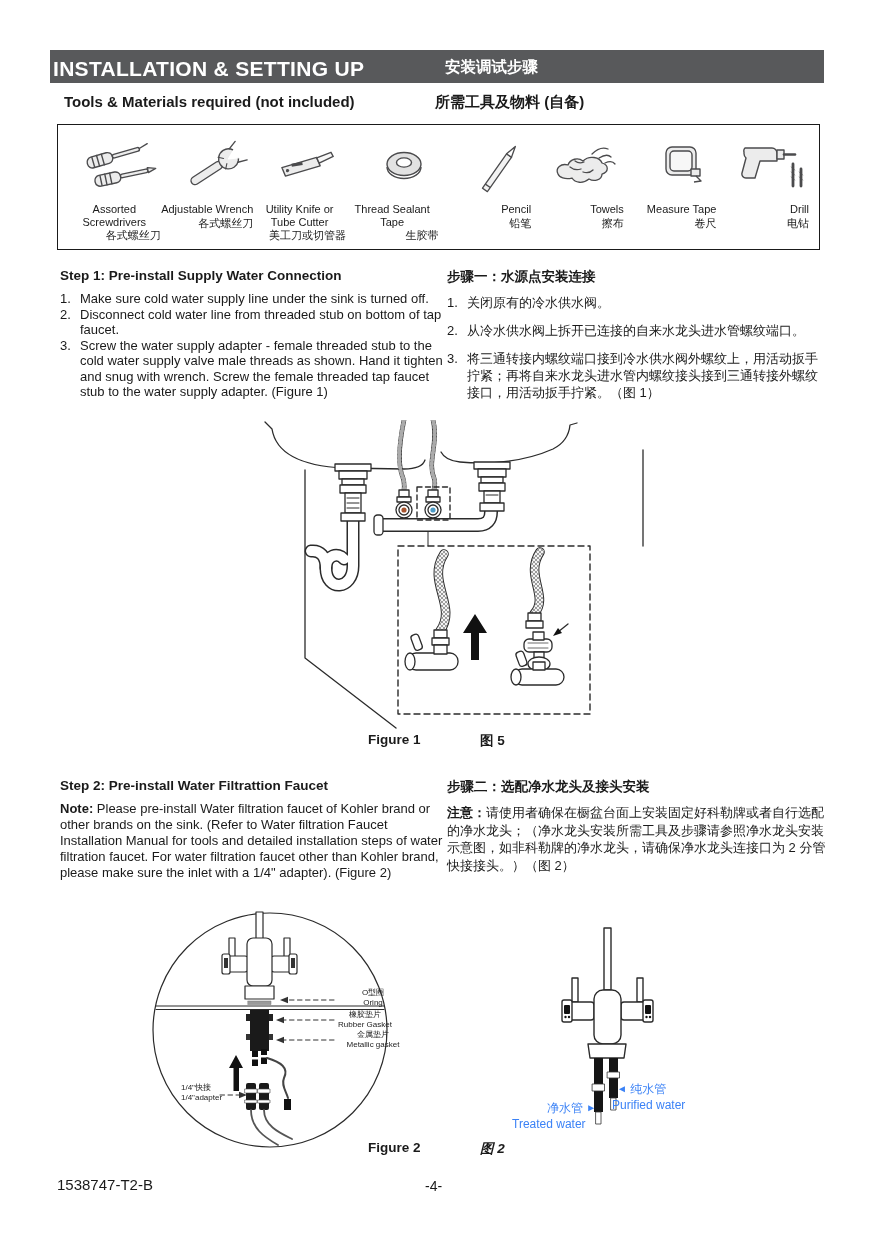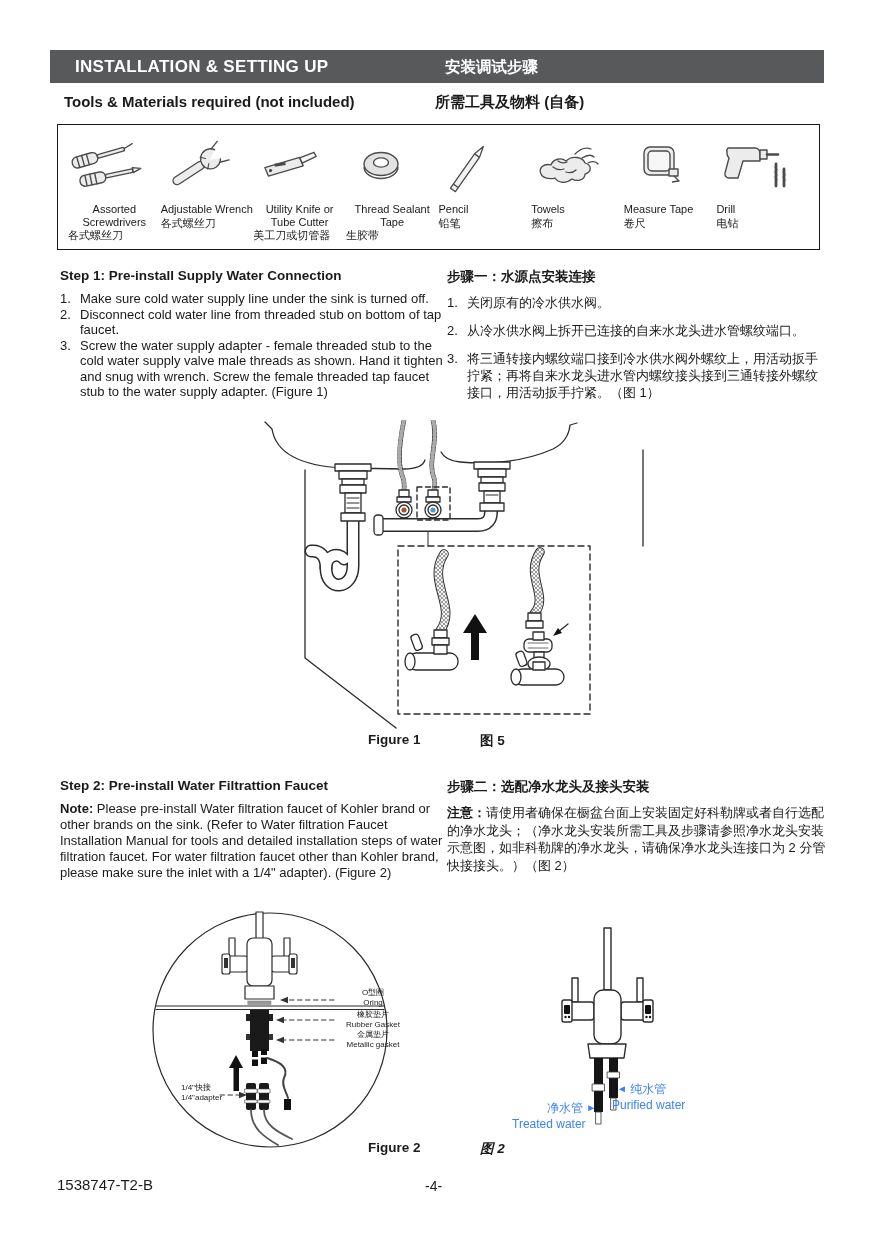--- a/index.html
+++ b/index.html
@@ -1,28 +1,28 @@
 <!DOCTYPE html>
 <html><head>
 <meta charset="utf-8">
 <style>
   html,body{margin:0;padding:0;background:#fff;}
   .page{position:relative;width:874px;height:1240px;background:#fff;overflow:hidden;
         font-family:"Liberation Sans",sans-serif;color:#1a1a1a;}
   .abs{position:absolute;}
   
   .hdr{left:50px;top:50px;width:774px;height:33px;background:#58595b;color:#fff;}
-  .hdr .t1{position:absolute;left:25px;top:7px;font-size:17px;font-weight:bold;letter-spacing:.3px;}
+  .hdr .t1{position:absolute;left:3px;top:7px;font-size:21px;font-weight:bold;letter-spacing:.3px;}
   .hdr .t2{position:absolute;left:395px;top:7px;font-size:15.5px;font-weight:bold;}
   .sub{font-size:15px;font-weight:bold;}
   
   .toolsbox{left:57px;top:124px;width:763px;height:126px;border:1.6px solid #1a1a1a;
             box-sizing:border-box;display:flex;justify-content:space-between;
             padding:8px 10px 0;}
-  .tool{flex:1;display:flex;flex-direction:column;align-items:flex-start;text-align:center;min-width:0;}
+  .tool{flex:1;display:flex;flex-direction:column;align-items:flex-end;text-align:center;min-width:0;}
   .tool .ticon{height:68px;display:flex;align-items:center;justify-content:center;}
   .tool .en{font-size:11px;line-height:12.5px;margin-top:2px;}
   .tool .zh{font-size:11px;line-height:15px;}
   
   .col{font-size:13px;}
   .col h3{font-size:13.5px;font-weight:bold;margin:0 0 8px 0;}
   .lst{margin:0;padding:0;list-style:none;}
   .lst li{display:flex;}
   .lst .n{width:20px;flex:none;}
   .lst.en{line-height:15.5px;}
@@ -387,21 +387,21 @@
       <polygon points="136,132 144,128.8 144,135.2" fill="#333" stroke="none"></polygon>
       <path d="M80,187 H99" stroke-dasharray="4.5 3.5"></path>
       <polygon points="107,187 99,183.8 99,190.2" fill="#333" stroke="none"></polygon>
     </g>
   </svg>
 
   <div class="abs lblS" style="left:330px;top:988px;width:86px;">
     <div>O型圈</div>
       <div>Oring</div>
   </div>
-  <div class="abs lblS" style="left:330px;top:1010px;width:86px;">
+  <div class="abs lblS" style="left:322px;top:1010px;width:86px;">
     <div>橡胶垫片</div>
       <div>Rubber Gasket</div>
   </div>
   <div class="abs lblS" style="left:330px;top:1030px;width:86px;">
     <div>金属垫片</div>
       <div>Metallic gasket</div>
   </div>
   <div class="abs lblS left" style="left:181px;top:1083px;width:60px;">
     <div>1/4"快接</div>
       <div>1/4"adapter</div>

